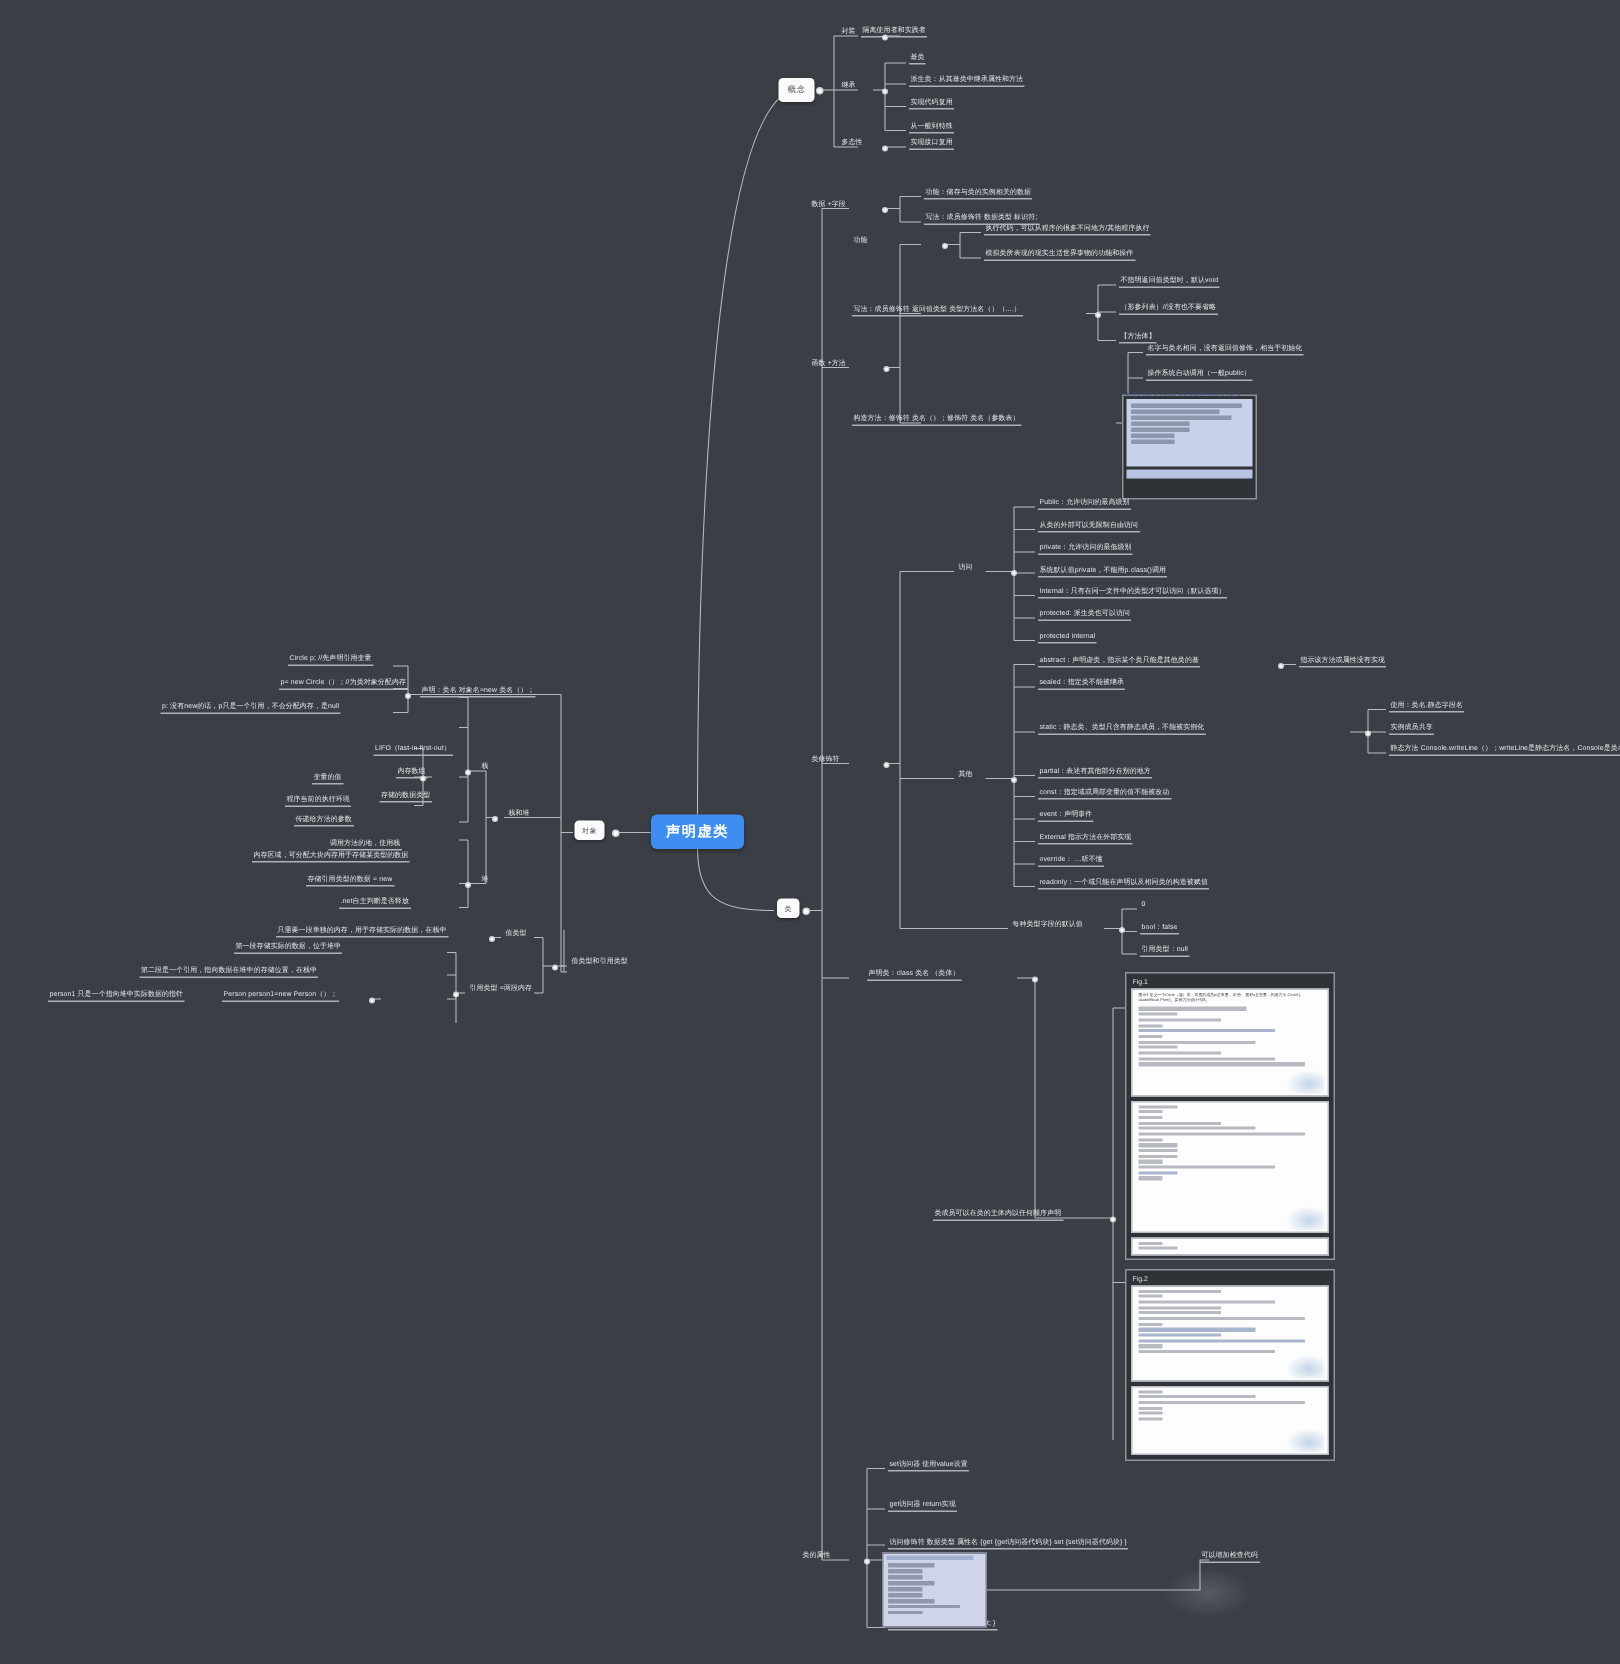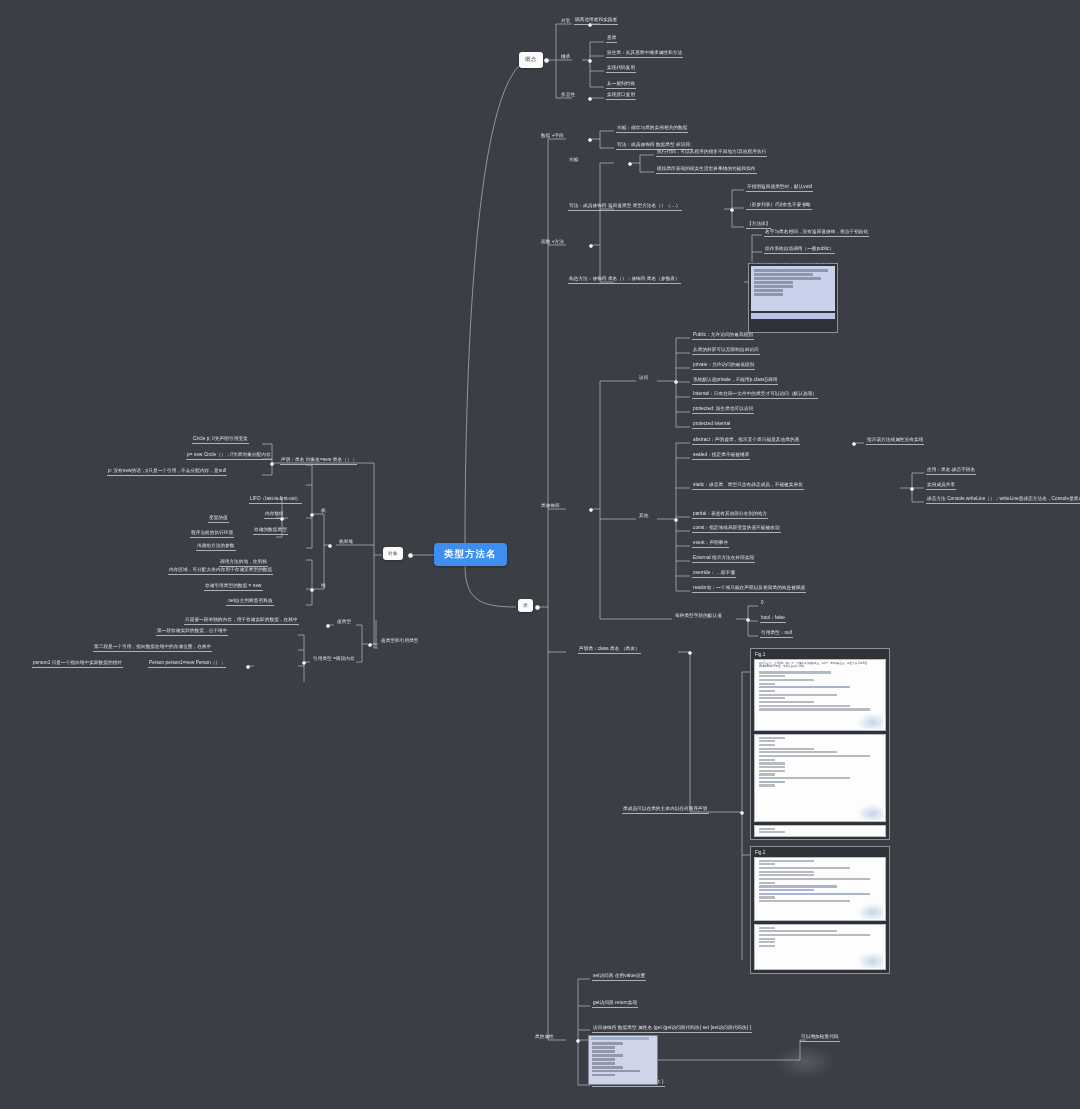--- a/index.html
+++ b/index.html
@@ -266,21 +266,21 @@
       <path d="M334,625 L328,625"></path>
       <path d="M310,662 L304,662"></path>
       <path d="M304,635 L304,682"></path>
       <path d="M304,635 L298,635"></path>
         <path d="M304,650 L298,650"></path>
         <path d="M304,666 L298,666"></path>
       <path d="M254,666 L248,666"></path>
     </g>
   </svg>
 
-  <div class="root" style="left:434px;top:543px;">类型方法名</div>
+  <div class="root" style="left:434px;top:543px;">声明虚类</div>
 
   <div class="chip" style="left:519px;top:52px;">概念</div>
   <div class="dot" style="left:544px;top:58px;"></div>
 
   <div class="node xs plain" style="left:560px;top:19px;">封装</div>
   <div class="node xs" style="left:574px;top:18px;">隔离使用者和实践者</div>
   <div class="dot sm" style="left:588px;top:23px;"></div>
 
   <div class="node xs plain" style="left:560px;top:55px;">继承</div>
   <div class="dot sm" style="left:588px;top:59px;"></div>

